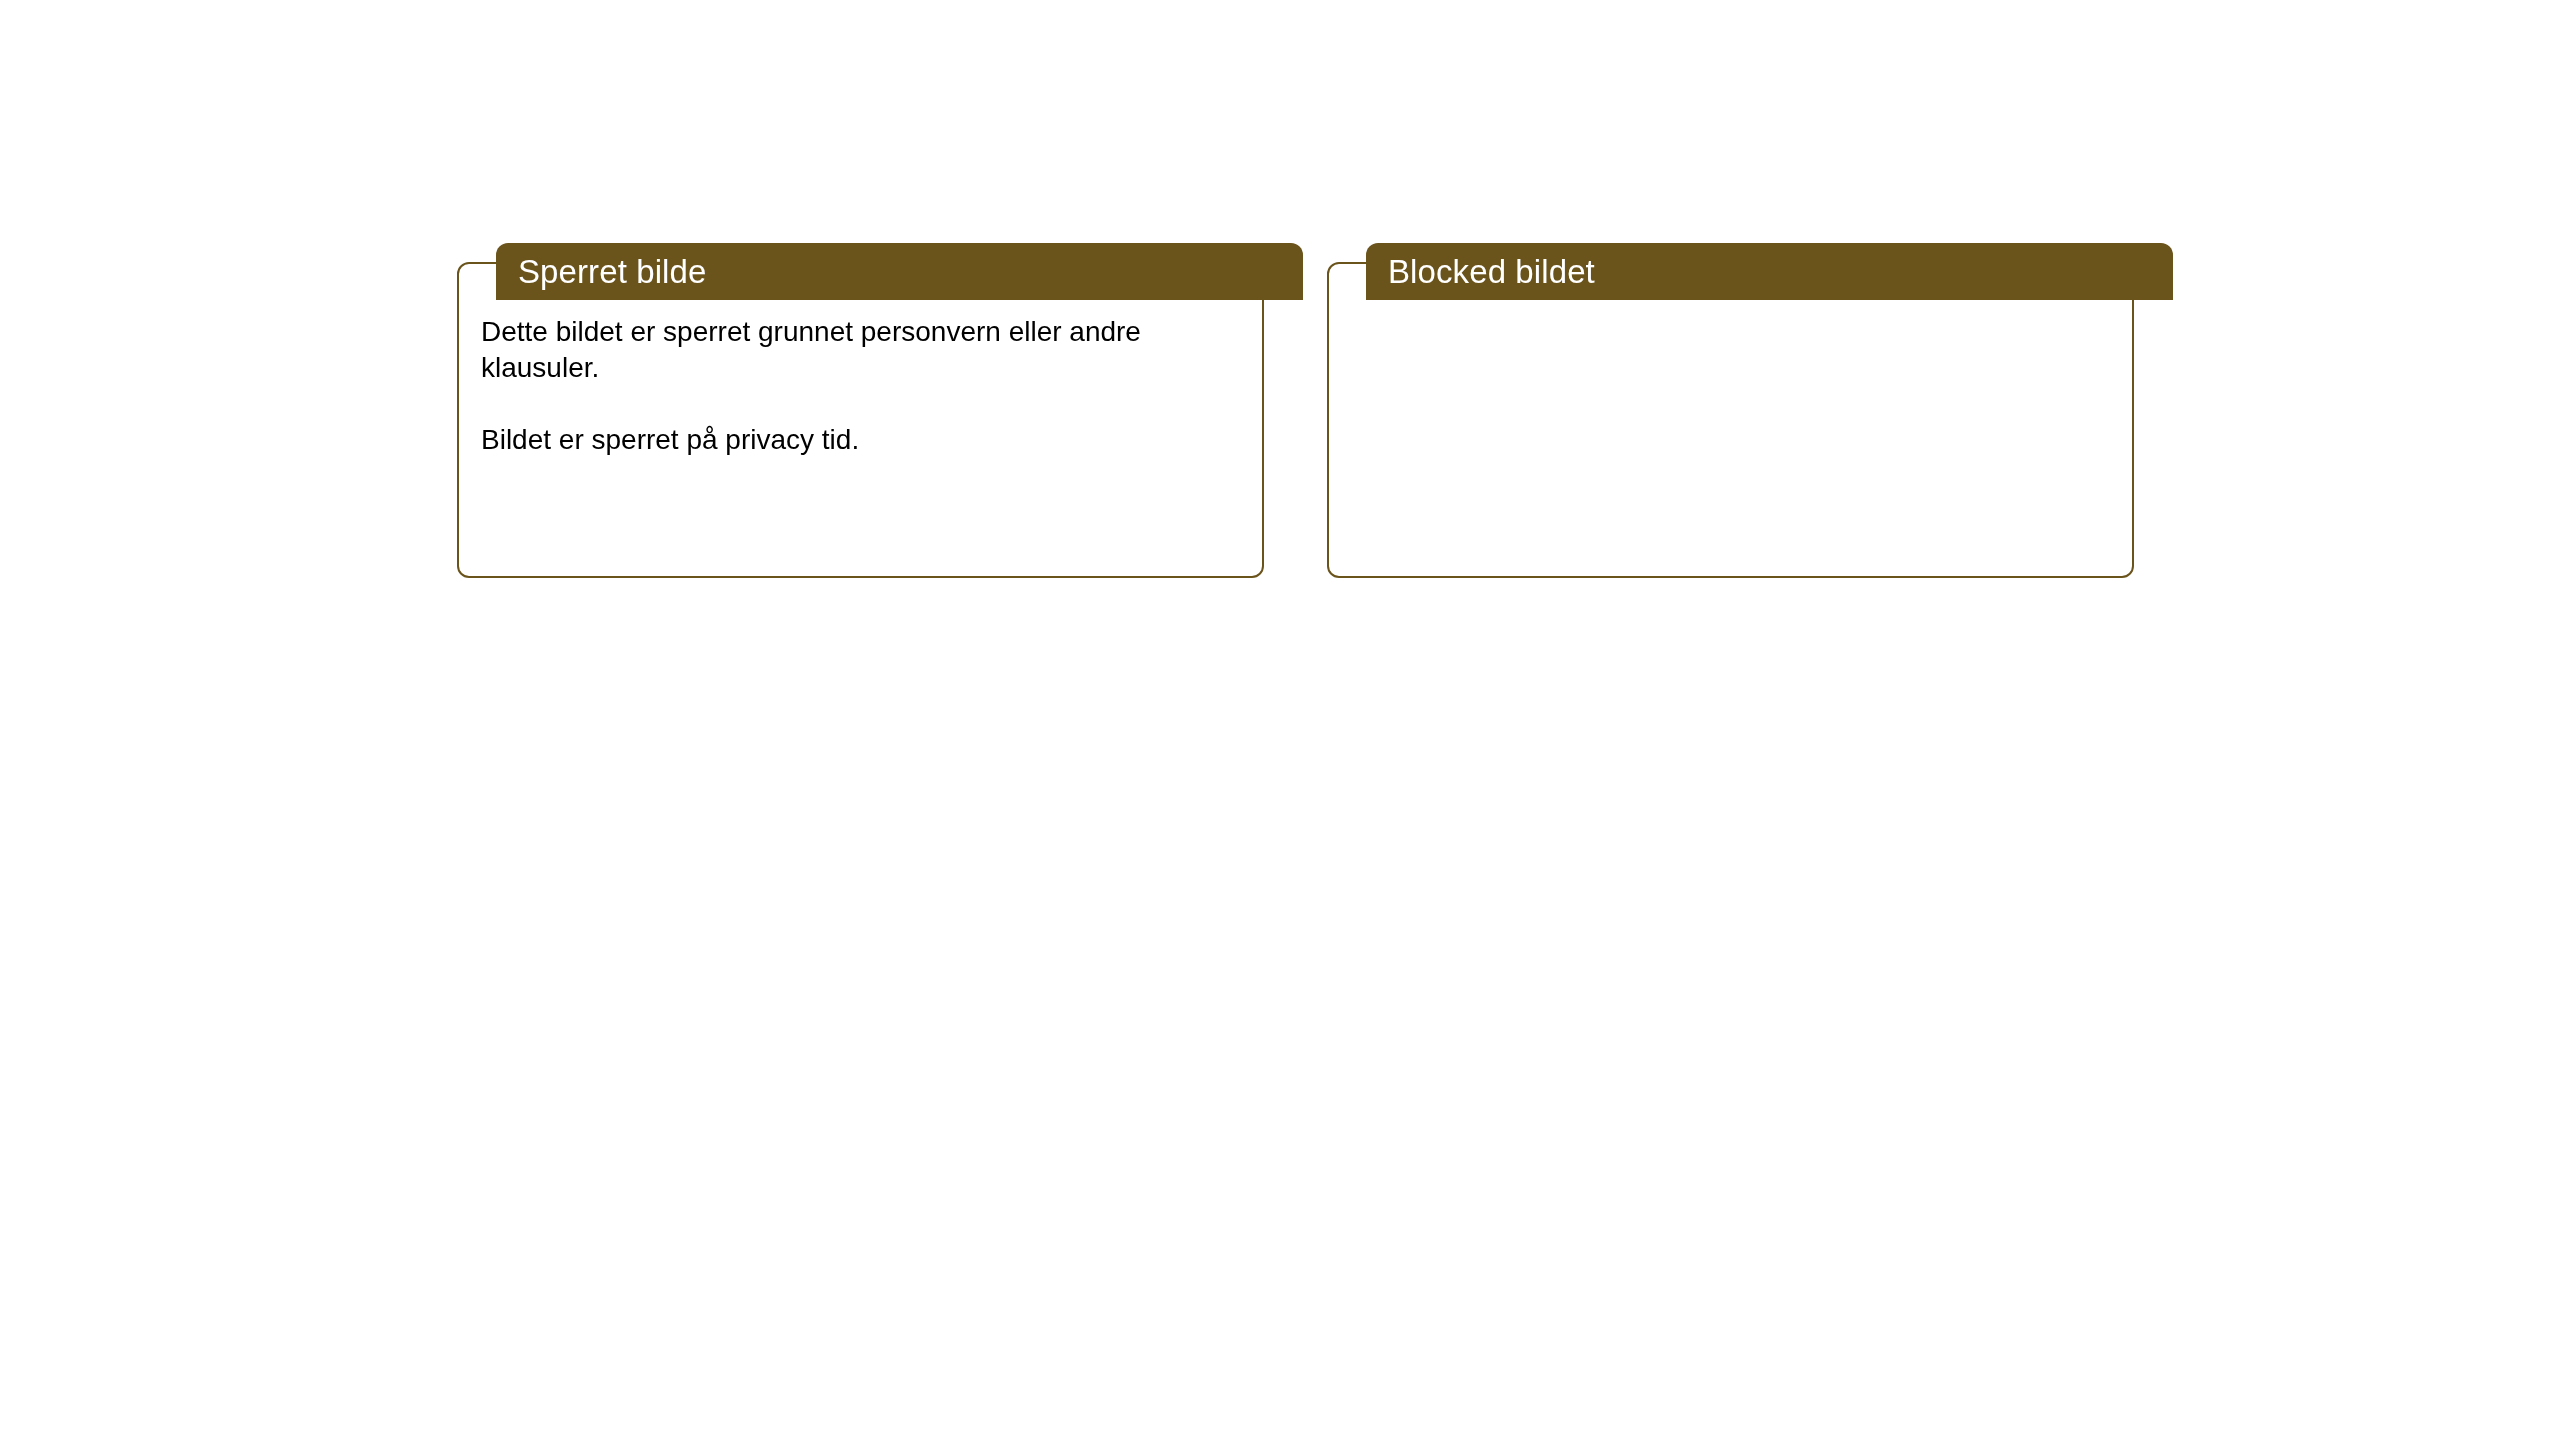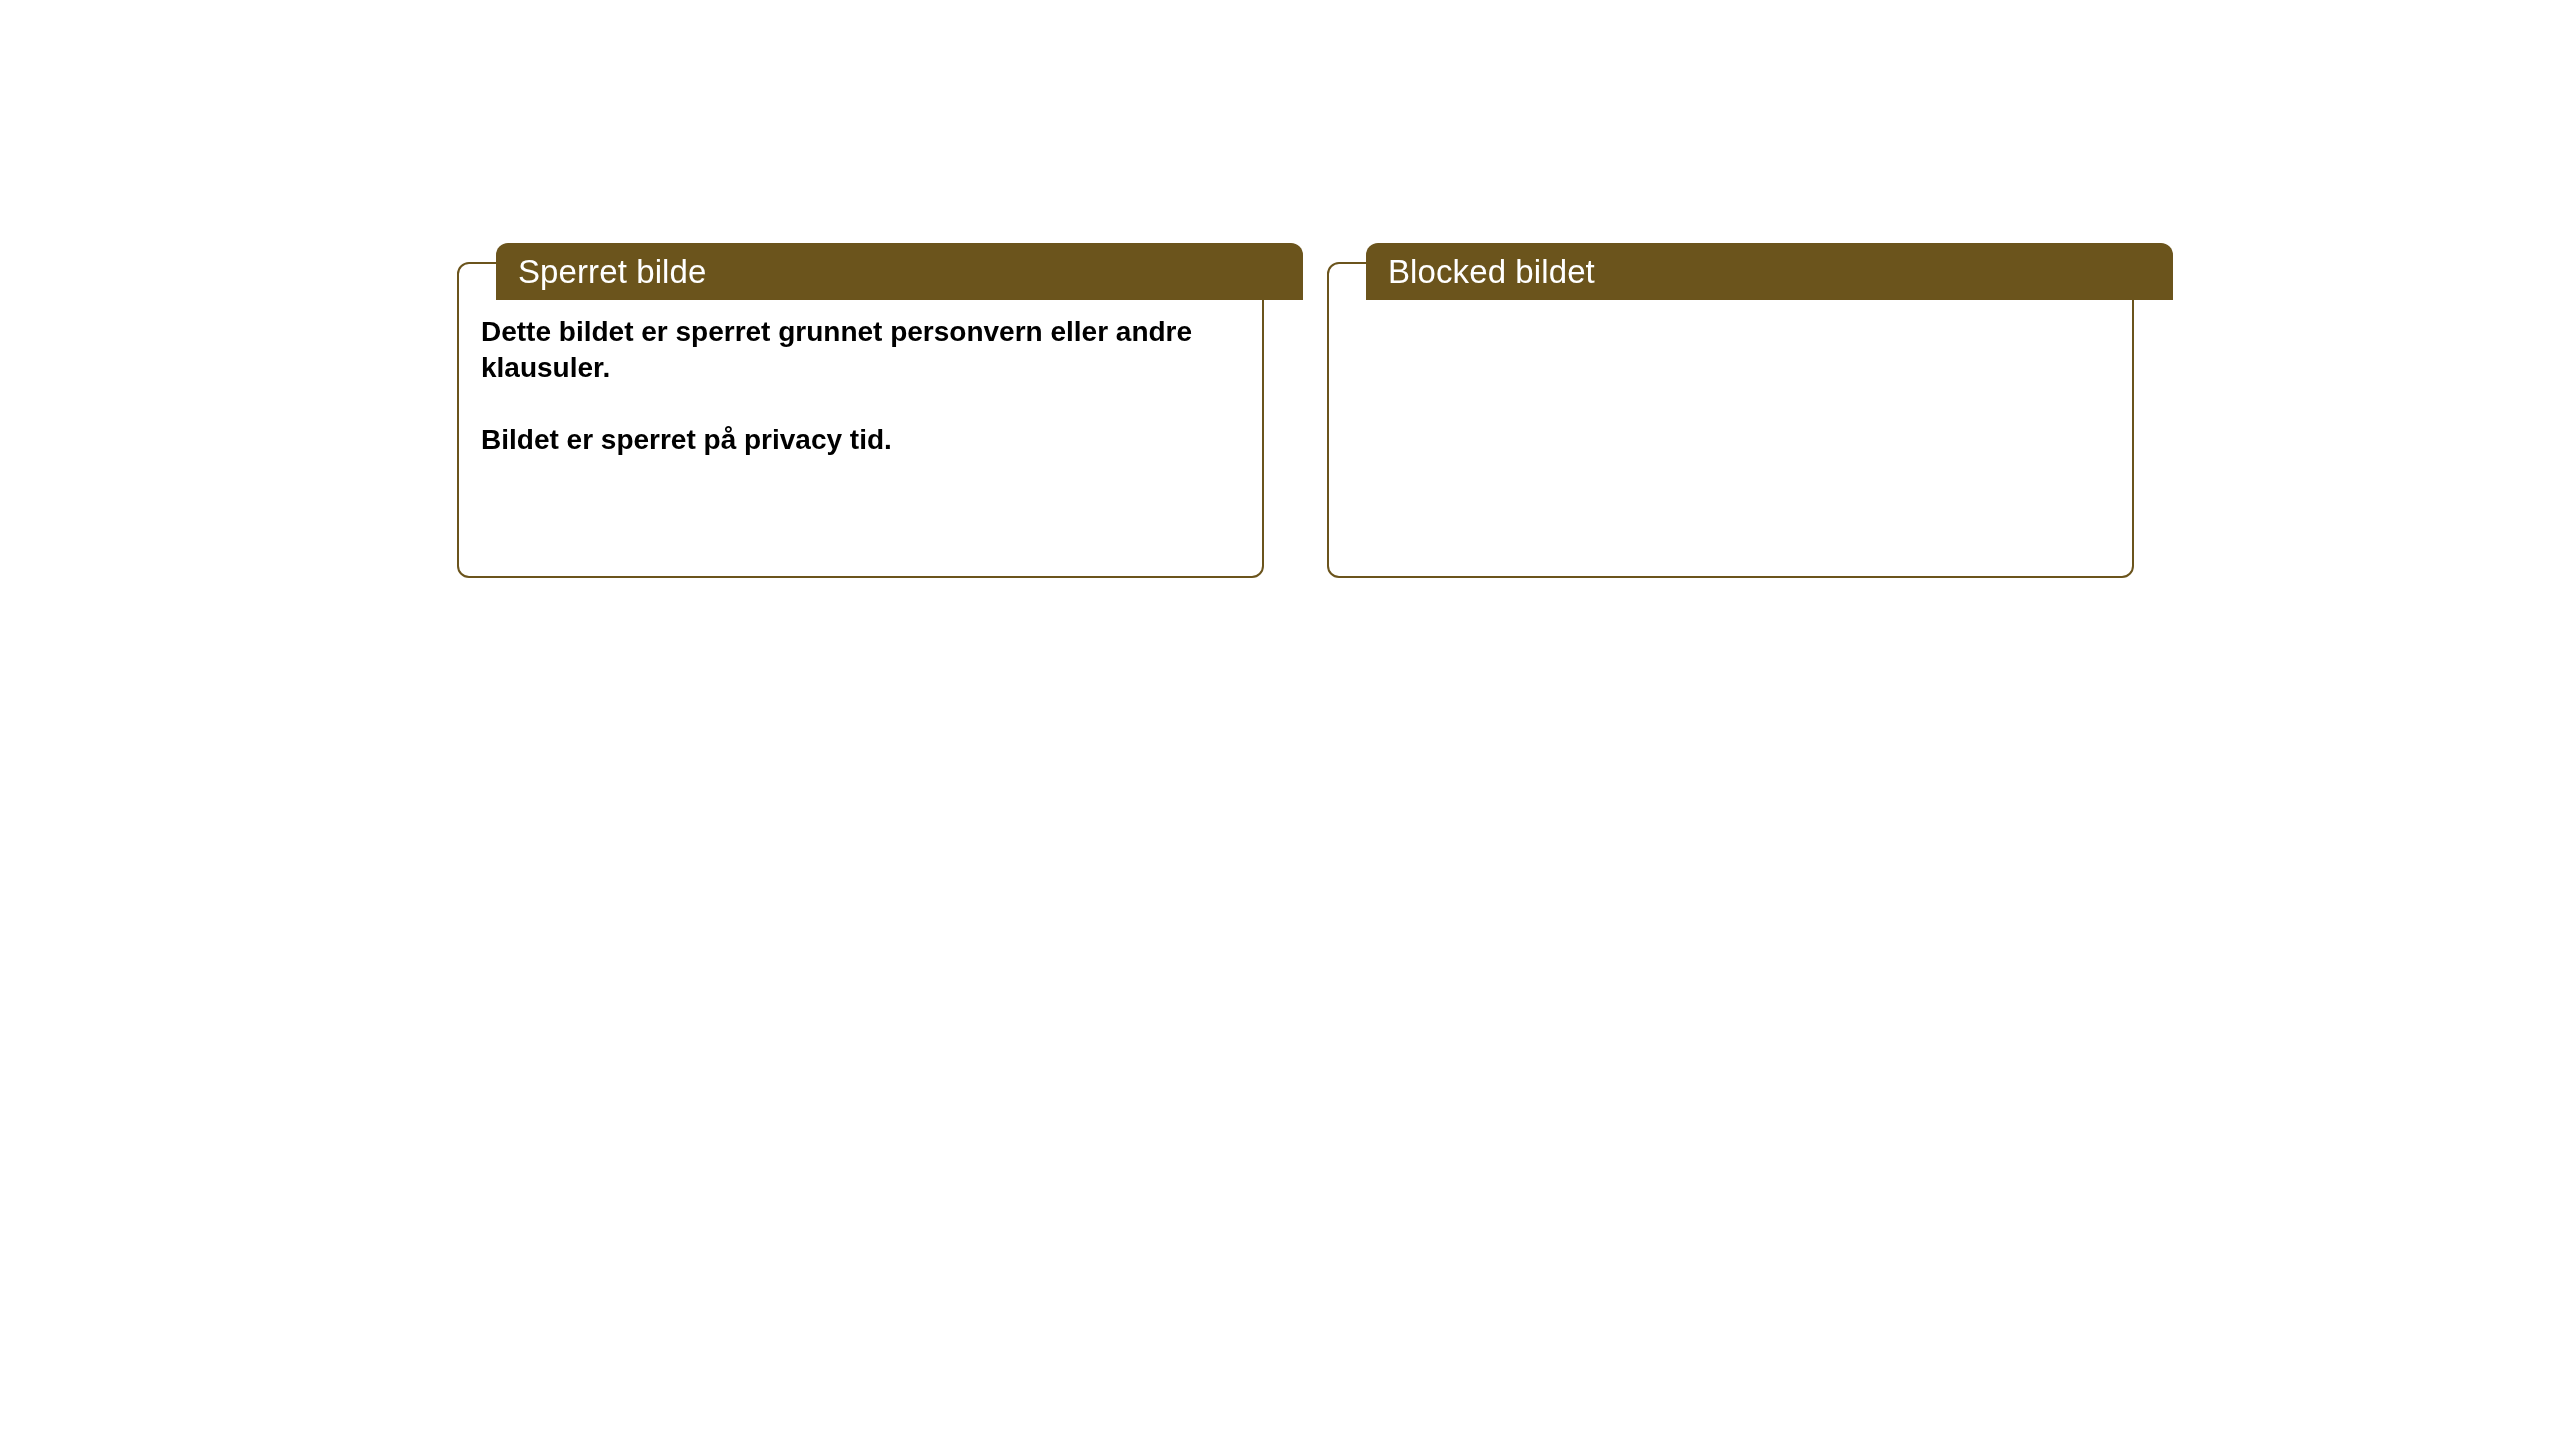--- a/index.html
+++ b/index.html
@@ -81,21 +81,21 @@
     height: 278px;
     box-sizing: border-box;
     padding: 14px 24px 0 24px;
     z-index: 1;
   }
 
   .panel-paragraph {
     color: #000000;
     font-size: 28px;
     line-height: 36px;
-    font-weight: 700;
+    font-weight: 400;
     margin: 0;
     white-space: pre-wrap;
   }
 
   .paragraph-gap {
     height: 36px;
   }
 </style>
 </head>
 <body>

